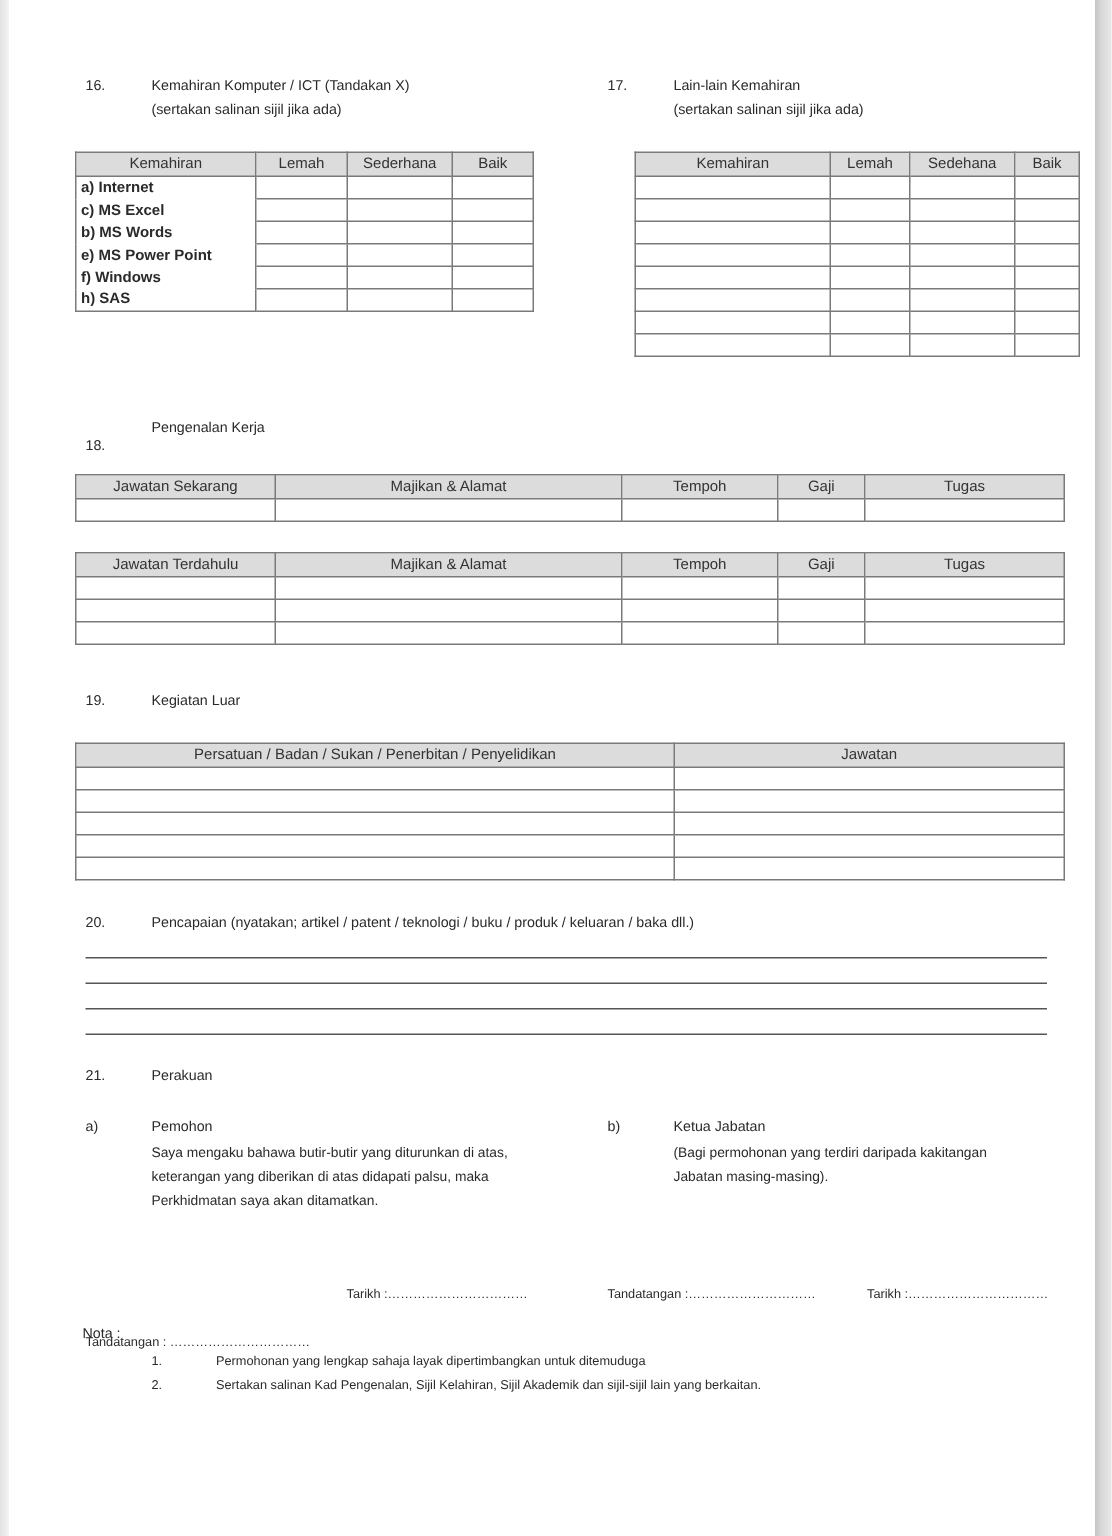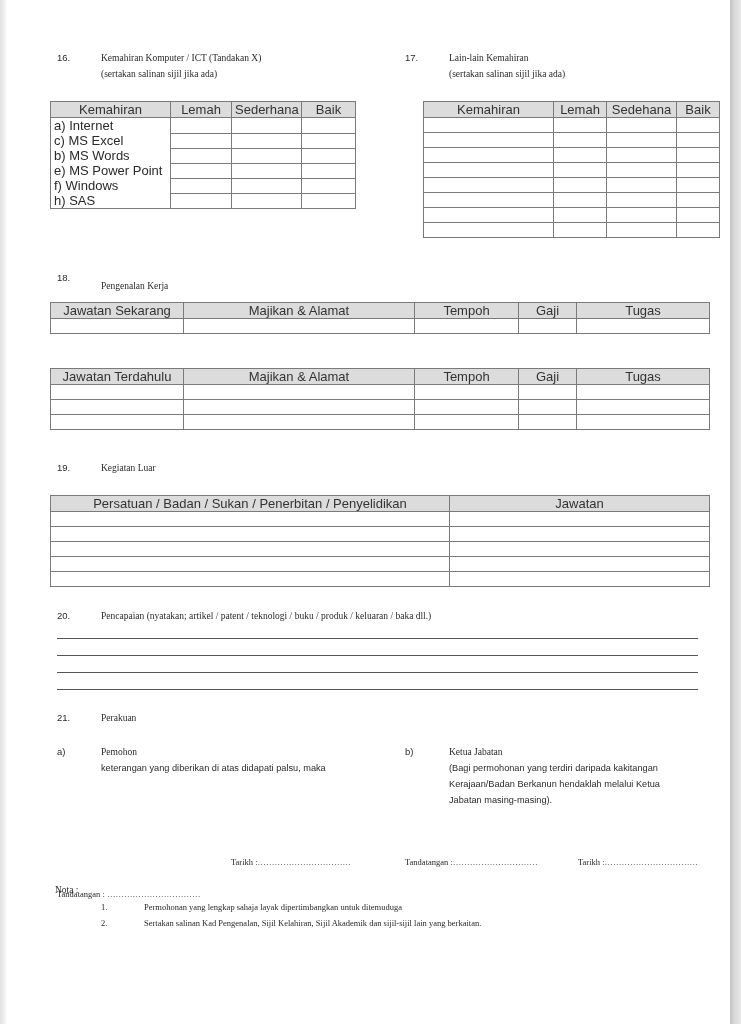--- a/index.html
+++ b/index.html
@@ -5,32 +5,32 @@
   html, body { margin: 0; padding: 0; }
   body {
     width: 741px; height: 1024px; position: relative; overflow: hidden;
     background: #ffffff;
     font-family: "Liberation Sans", sans-serif;
     color: #2a2a2a;
   }
   .edge-left { position: absolute; left: 0; top: 0; width: 6px; height: 1024px; background: linear-gradient(to right, #e2e2e2, #f4f4f4); }
   .edge-right { position: absolute; right: 0; top: 0; width: 11px; height: 1024px; background: linear-gradient(to right, #c4c4c4, #d9d9d9 40%, #e8e8e8); }
   .abs { position: absolute; }
-  .txt { font-size: 9.5px; line-height: 12px; white-space: nowrap; font-family: Liberation Serif, serif; }
+  .txt { font-size: 9.5px; line-height: 12px; white-space: nowrap; }
   .num { font-size: 9.5px; }
   table.frm {
     position: absolute; border-collapse: collapse; table-layout: fixed;
-    font-size: 13px;
+    font-size: 10px;
   }
   table.frm th, table.frm td {
     border: 1px solid #7a7a7a; padding: 0 3px; height: 14px;
     overflow: hidden; white-space: nowrap;
   }
   table.frm th { background: #dcdcdc; font-weight: normal; text-align: center; height: 15px; color: #333; }
-  table.frm td.lbl { border-top: none; border-bottom: none; text-align: left; color: #2a2a2a; }
+  table.frm td.lbl { border-top: none; border-bottom: none; text-align: left; color: #2a2a2a; font-weight: bold; }
   table.frm td.lbl.last { border-bottom: 1px solid #7a7a7a; }
   .hline { position: absolute; height: 1px; background: #555; left: 57px; width: 641px; }
   .para { font-size: 9.2px; line-height: 16px; }
 </style>
 </head>
 <body>
 
 <div class="edge-left"></div>
 <div class="edge-right"></div>
 
@@ -157,24 +157,24 @@
       </tr>
       <tr>
         <td style="height: 14px;"></td>
         <td style="height: 14px;"></td>
         <td style="height: 14px;"></td>
         <td style="height: 14px;"></td>
       </tr>
     </tbody>
 </table>
 
-<div class="abs num" style="left:57px;top:272px;">18.</div>
+<div class="abs num" style="left:57px;top:292px;">18.</div>
 <div class="abs txt" style="left:101px;top:280px;">Pengenalan Kerja</div>
 
-<table class="frm" style="left:50px;top:302px;width:659px;border-radius:15px;">
+<table class="frm" style="left:50px;top:316px;width:659px;border-radius:15px;">
   <colgroup>
       <col style="width:133px">
       <col style="width:231px">
       <col style="width:104px">
       <col style="width:58px">
       <col style="width:133px">
     </colgroup>
   <thead>
     <tr>
       <th>Jawatan Sekarang</th>
@@ -283,28 +283,29 @@
     <div class="hline" style="top: 672px;"></div>
     <div class="hline" style="top: 689px;"></div>
   </div>
 
 <div class="abs num" style="left:57px;top:712px;">21.</div>
 <div class="abs txt" style="left:101px;top:712px;">Perakuan</div>
 
 <div class="abs num" style="left:57px;top:746px;">a)</div>
 <div class="abs txt" style="left:101px;top:746px;">Pemohon</div>
 <div class="abs para" style="left:101px;top:760px;">
+  <div>Saya mengaku bahawa butir-butir yang diturunkan di atas,</div>
   <div>keterangan yang diberikan di atas didapati palsu, maka</div>
+  <div>Perkhidmatan saya akan ditamatkan.</div>
 </div>
 
 <div class="abs num" style="left:405px;top:746px;">b)</div>
 <div class="abs txt" style="left:449px;top:746px;">Ketua Jabatan</div>
 <div class="abs para" style="left:449px;top:760px;">
   <div>(Bagi permohonan yang terdiri daripada kakitangan</div>
-  <div>Kerajaan/Badan Berkanun hendaklah melalui Ketua</div>
   <div>Jabatan masing-masing).</div>
 </div>
 
 <div class="abs txt" style="left:57px;top:856px;font-size:8.5px;margin-top:32px;">Tandatangan : ……………………………</div>
 <div class="abs txt" style="left:231px;top:856px;font-size:8.5px;">Tarikh :……………………………</div>
 <div class="abs txt" style="left:405px;top:856px;font-size:8.5px;">Tandatangan :…………………………</div>
 <div class="abs txt" style="left:578px;top:856px;font-size:8.5px;">Tarikh :……………………………</div>
 
 <div class="abs txt" style="left:55px;top:884px;">Nota :</div>
 <div class="abs txt" style="left:101px;top:901px;font-size:8.5px;">1.</div>

